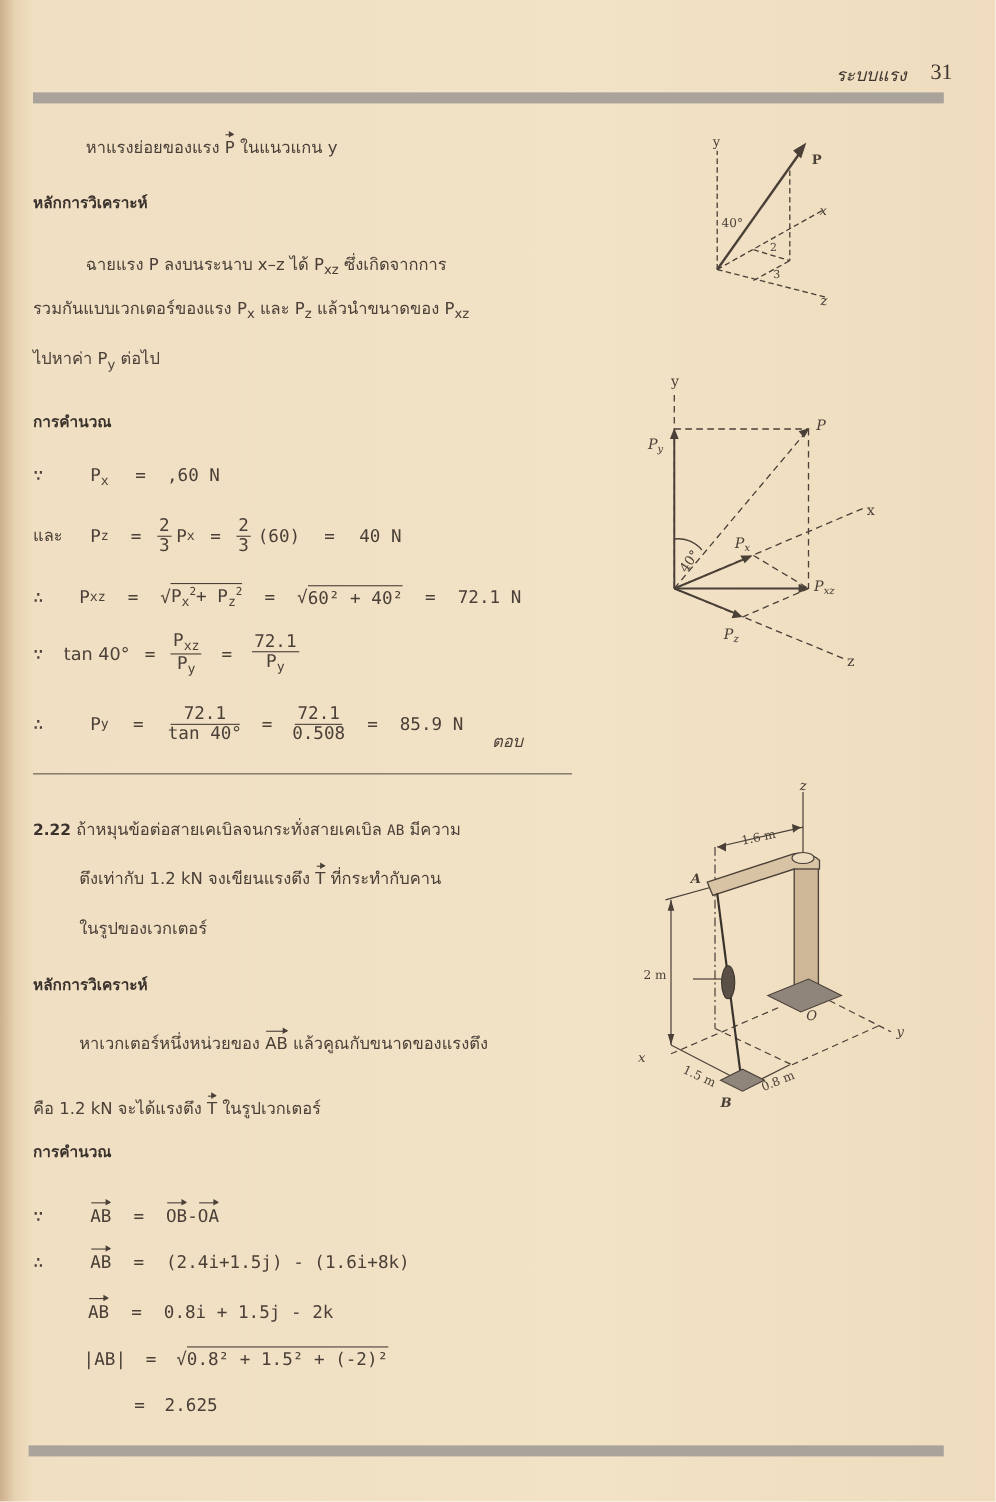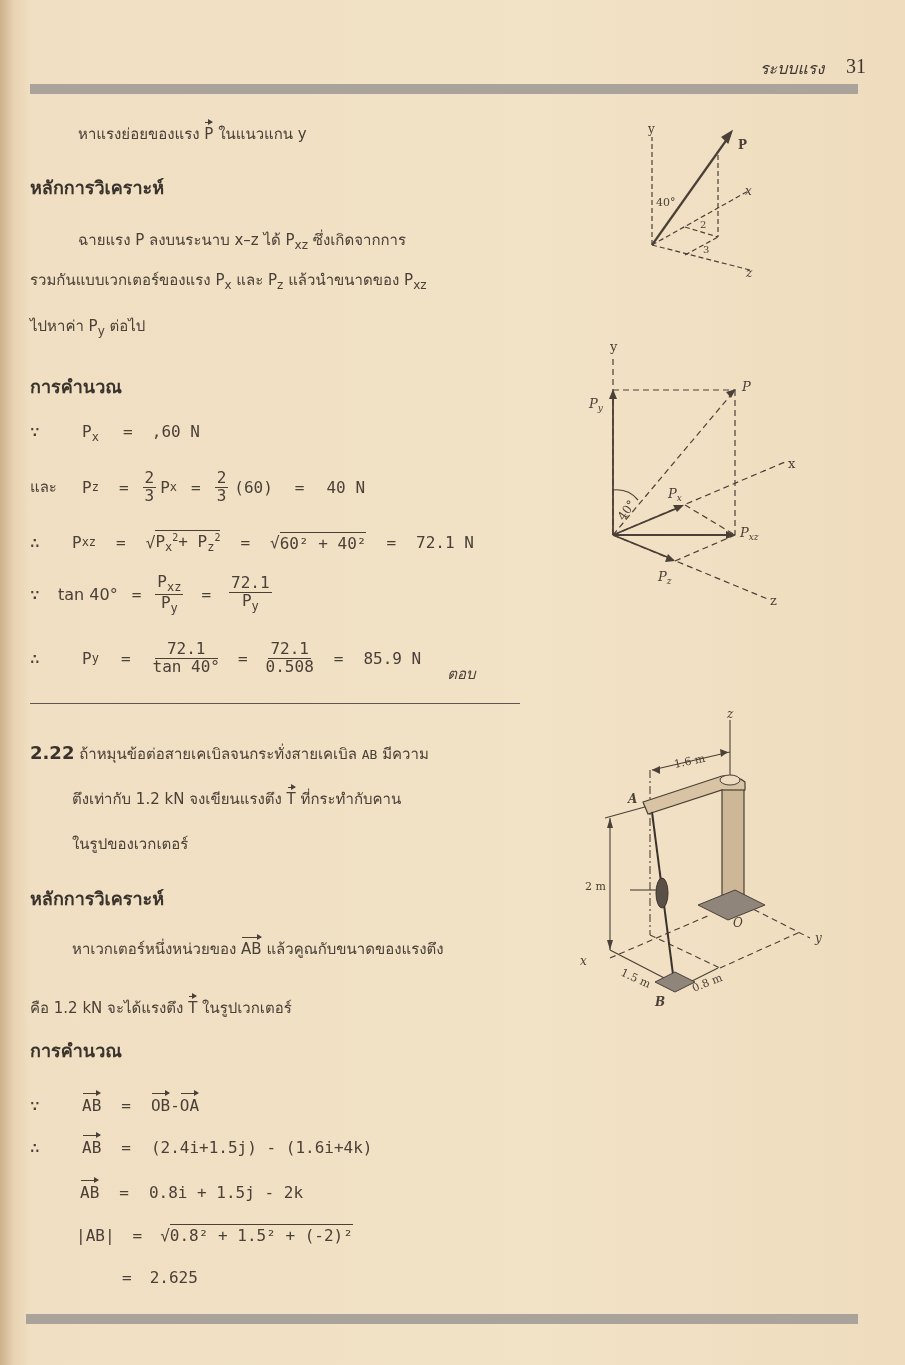--- a/index.html
+++ b/index.html
@@ -7,21 +7,21 @@
     width:905px; height:1365px; position:relative; overflow:hidden;
     background: linear-gradient(90deg, #cdb08c 0px, #e8d3b2 14px, #f0dfc2 30px, #f2e2c6 60%, #efdcbe 100%);
     font-family: "DejaVu Sans Mono", "Liberation Mono", monospace;
     color:#4a4038;
   }
   .abs { position:absolute; }
   .rule-bar { position:absolute; background:#a9a39b; height:10px; }
   .header-title { font-family:"DejaVu Serif", serif; font-style:italic; font-size:16px; color:#3e3630; }
   .page-num { font-family:"Liberation Serif", serif; font-size:20px; color:#3e3630; }
   .txt { font-size:16px; white-space:nowrap; }
-  .heading { font-family:"DejaVu Sans", sans-serif; font-weight:bold; font-size:18px; color:#3a322c; white-space:nowrap;}
+  .heading { font-family:"DejaVu Sans", sans-serif; font-weight:bold; font-size:14px; color:#3a322c; white-space:nowrap;}
   .thai { font-family:"DejaVu Sans", sans-serif; font-size:15px; }
   sub { font-size:12px; vertical-align:-4px; }
   sup { font-size:10px; }
   .frac { display:inline-flex; flex-direction:column; align-items:center; vertical-align:middle; line-height:1.05; }
   .frac .num { border-bottom:1.5px solid #4a4038; padding:0 2px; }
   .vec { position:relative; display:inline-block; }
   .vec::before { content:""; position:absolute; left:1px; right:1px; top:-3px; border-top:1.3px solid #4a4038; }
   .vec::after { content:""; position:absolute; right:0px; top:-6px; width:0; height:0; border-left:5px solid #4a4038; border-top:3px solid transparent; border-bottom:3px solid transparent; }
   .sqrt { border-top:1.4px solid #4a4038; padding-top:1px; }
   .divider { position:absolute; left:30px; top:703px; width:490px; border-top:1.5px solid #5f574f; }
@@ -145,21 +145,21 @@
 <div class="abs txt thai" style="left:30px; top:982px;margin-top:14px;">
   <span>คือ 1.2 kN จะได้แรงตึง </span><span class="vec">T</span><span> ในรูปเวกเตอร์</span>
 </div>
 
 <div class="abs heading" style="left:30px; top:1036px;">การคำนวณ</div>
 
 <div class="abs txt" style="left:30px; top:1096px;">
   <span style="display:inline-block;width:52px;">∵</span><span class="vec">AB</span><span style="margin:0 20px;">=</span><span class="vec">OB</span><span>-</span><span class="vec">OA</span>
 </div>
 <div class="abs txt" style="left:30px; top:1138px;">
-  <span style="display:inline-block;width:52px;">∴</span><span class="vec">AB</span><span style="margin:0 20px;">=</span><span>(2.4i+1.5j) - (1.6i+4k)</span>
+  <span style="display:inline-block;width:52px;">∴</span><span class="vec">AB</span><span style="margin:0 20px;">=</span><span>(2.4i+1.5j) - (1.6i+8k)</span>
 </div>
 <div class="abs txt" style="left:80px; top:1183px;">
   <span class="vec">AB</span><span style="margin:0 20px;">=</span><span>0.8i + 1.5j - 2k</span>
 </div>
 <div class="abs txt" style="left:76px; top:1226px;">
   <span>|AB|</span><span style="margin:0 18px;">=</span><span>√</span><span class="sqrt">0.8² + 1.5² + (-2)²</span>
 </div>
 <div class="abs txt" style="left:122px; top:1268px;">
   <span style="margin-right:18px;">=</span><span>2.625</span>
 </div>

